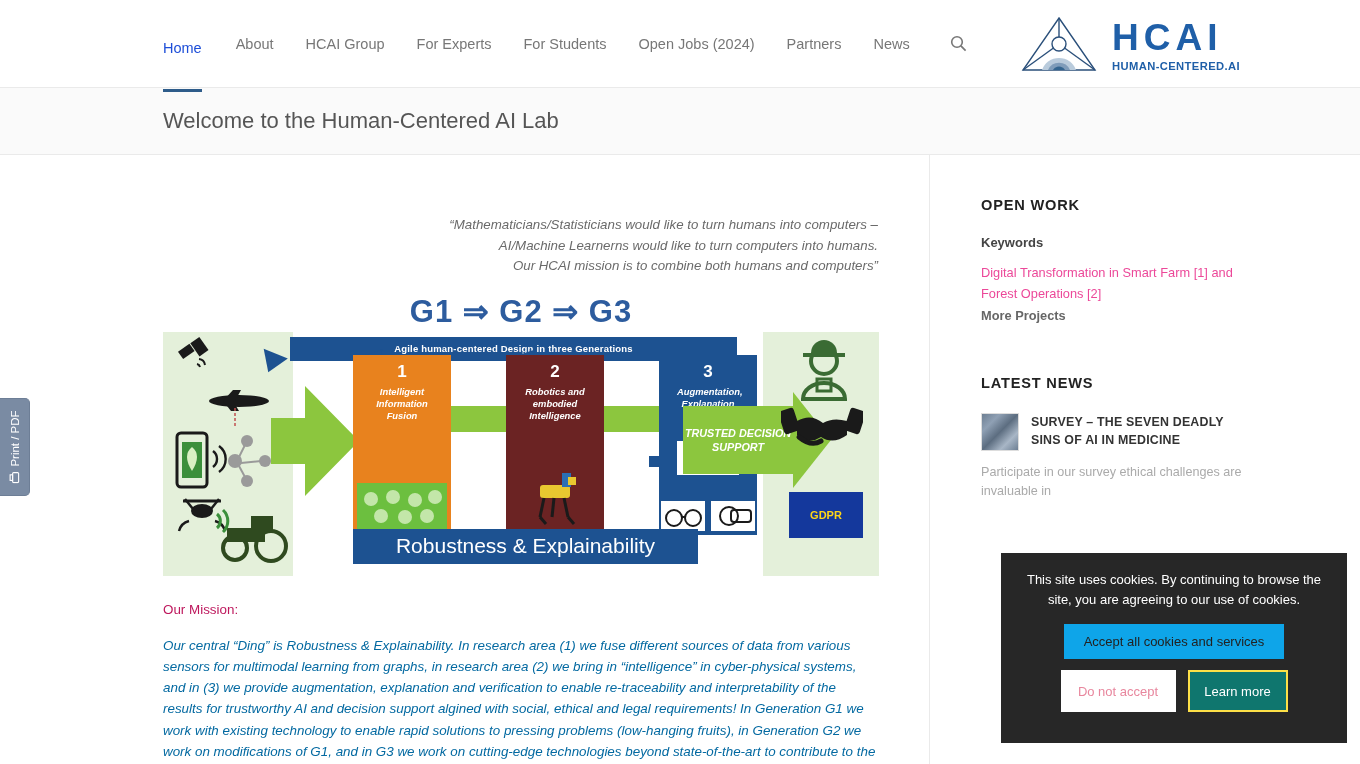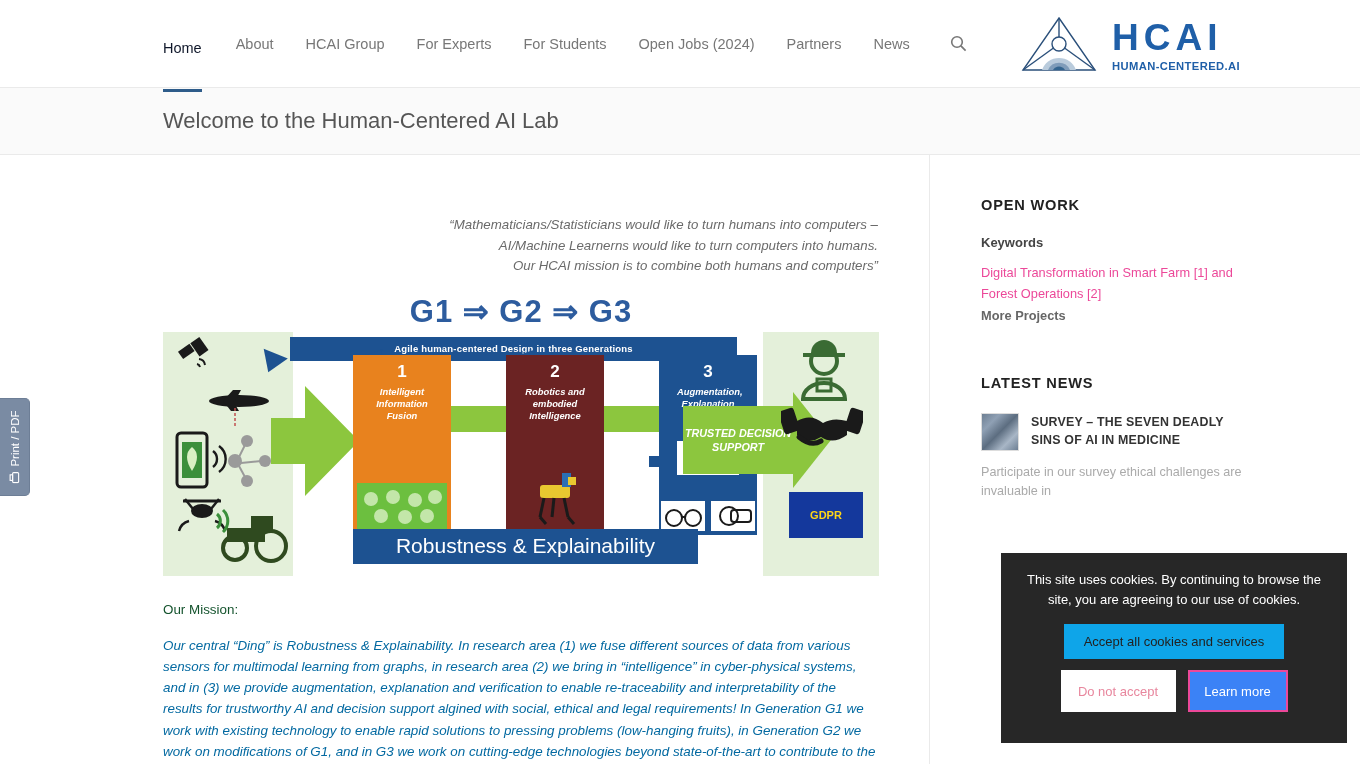--- a/index.html
+++ b/index.html
@@ -32,21 +32,21 @@
     font-size: 14.5px;
     color: #777;
     padding: 0 16px;
     height: 88px;
     line-height: 88px;
     position: relative;
     cursor: pointer;
     white-space: nowrap;
   }
   .nav-item:first-child { padding-left: 0; padding-right: 18px; }
-  .nav-item.active { color: #0f172a; margin-top: 8px; }
+  .nav-item.active { color: #1d4ed8; margin-top: 8px; }
   .nav-item.active::after {
     content: "";
     position: absolute;
     left: 0; right: 18px; bottom: 0;
     height: 3px; background: #2e5c8a;
   }
   .search-btn {
     margin-left: 20px;
     width: 26px; height: 26px;
     display: flex; align-items: center; justify-content: center;
@@ -201,21 +201,21 @@
     position: absolute; width: 0; height: 0;
     border-left: 13px solid transparent;
     border-right: 13px solid transparent;
     border-top: 20px solid #1d5291;
   }
 
   
   .mission-label {
     margin-top: 26px;
     font-size: 13.4px;
-    color: #14532d;
+    color: #be185d;
   }
   .mission-body {
     margin-top: 18px;
     font-size: 13.4px;
     font-style: italic;
     line-height: 21.3px;
     color: #0369a1;
   }
 
   
@@ -313,22 +313,22 @@
   }
   .cookie-deny {
     width: 115px; height: 42px;
     background: #fff; color: #e8879e;
     border: none; font-size: 13px;
     font-family: "Liberation Sans", sans-serif;
     cursor: pointer;
   }
   .cookie-learn {
     width: 100px; height: 42px;
-    background: #3b82f6; color: #fff;
-    border: 2px solid #ec4899; font-size: 13px;
+    background: #0f766e; color: #fff;
+    border: 2px solid #fde047; font-size: 13px;
     font-family: "Liberation Sans", sans-serif;
     cursor: pointer;
   }
 </style>
 </head>
 <body>
 
 <div class="header">
   <nav class="nav">
     <div class="nav-item active">Home</div>

